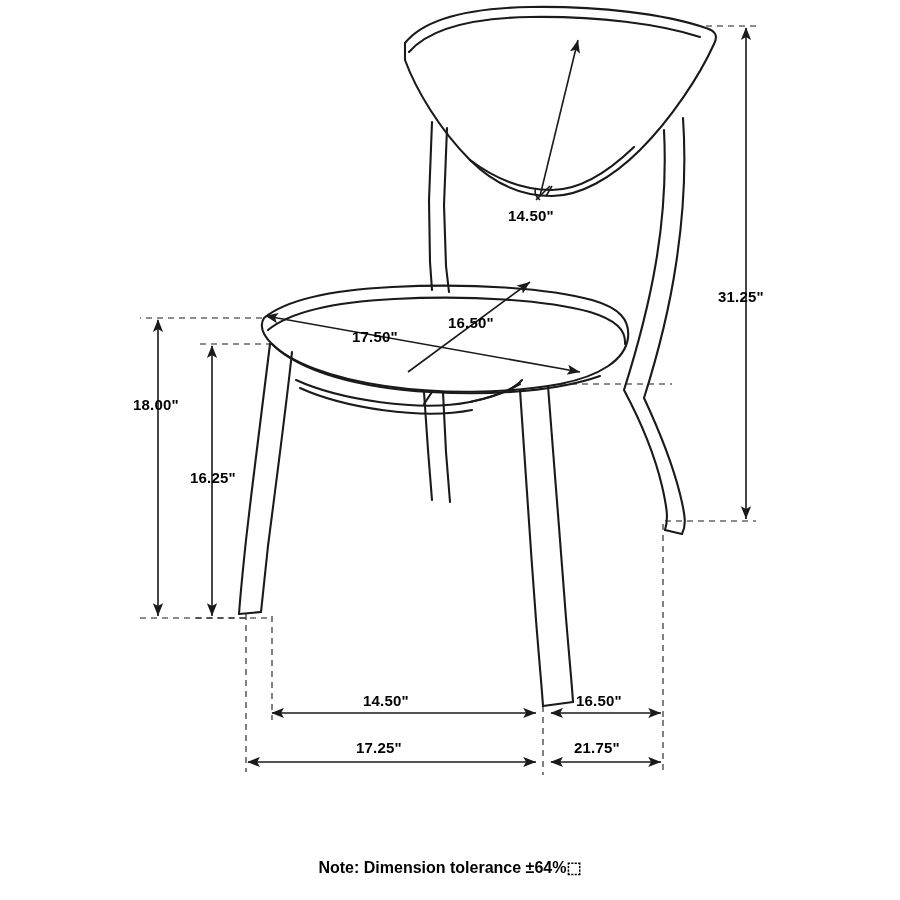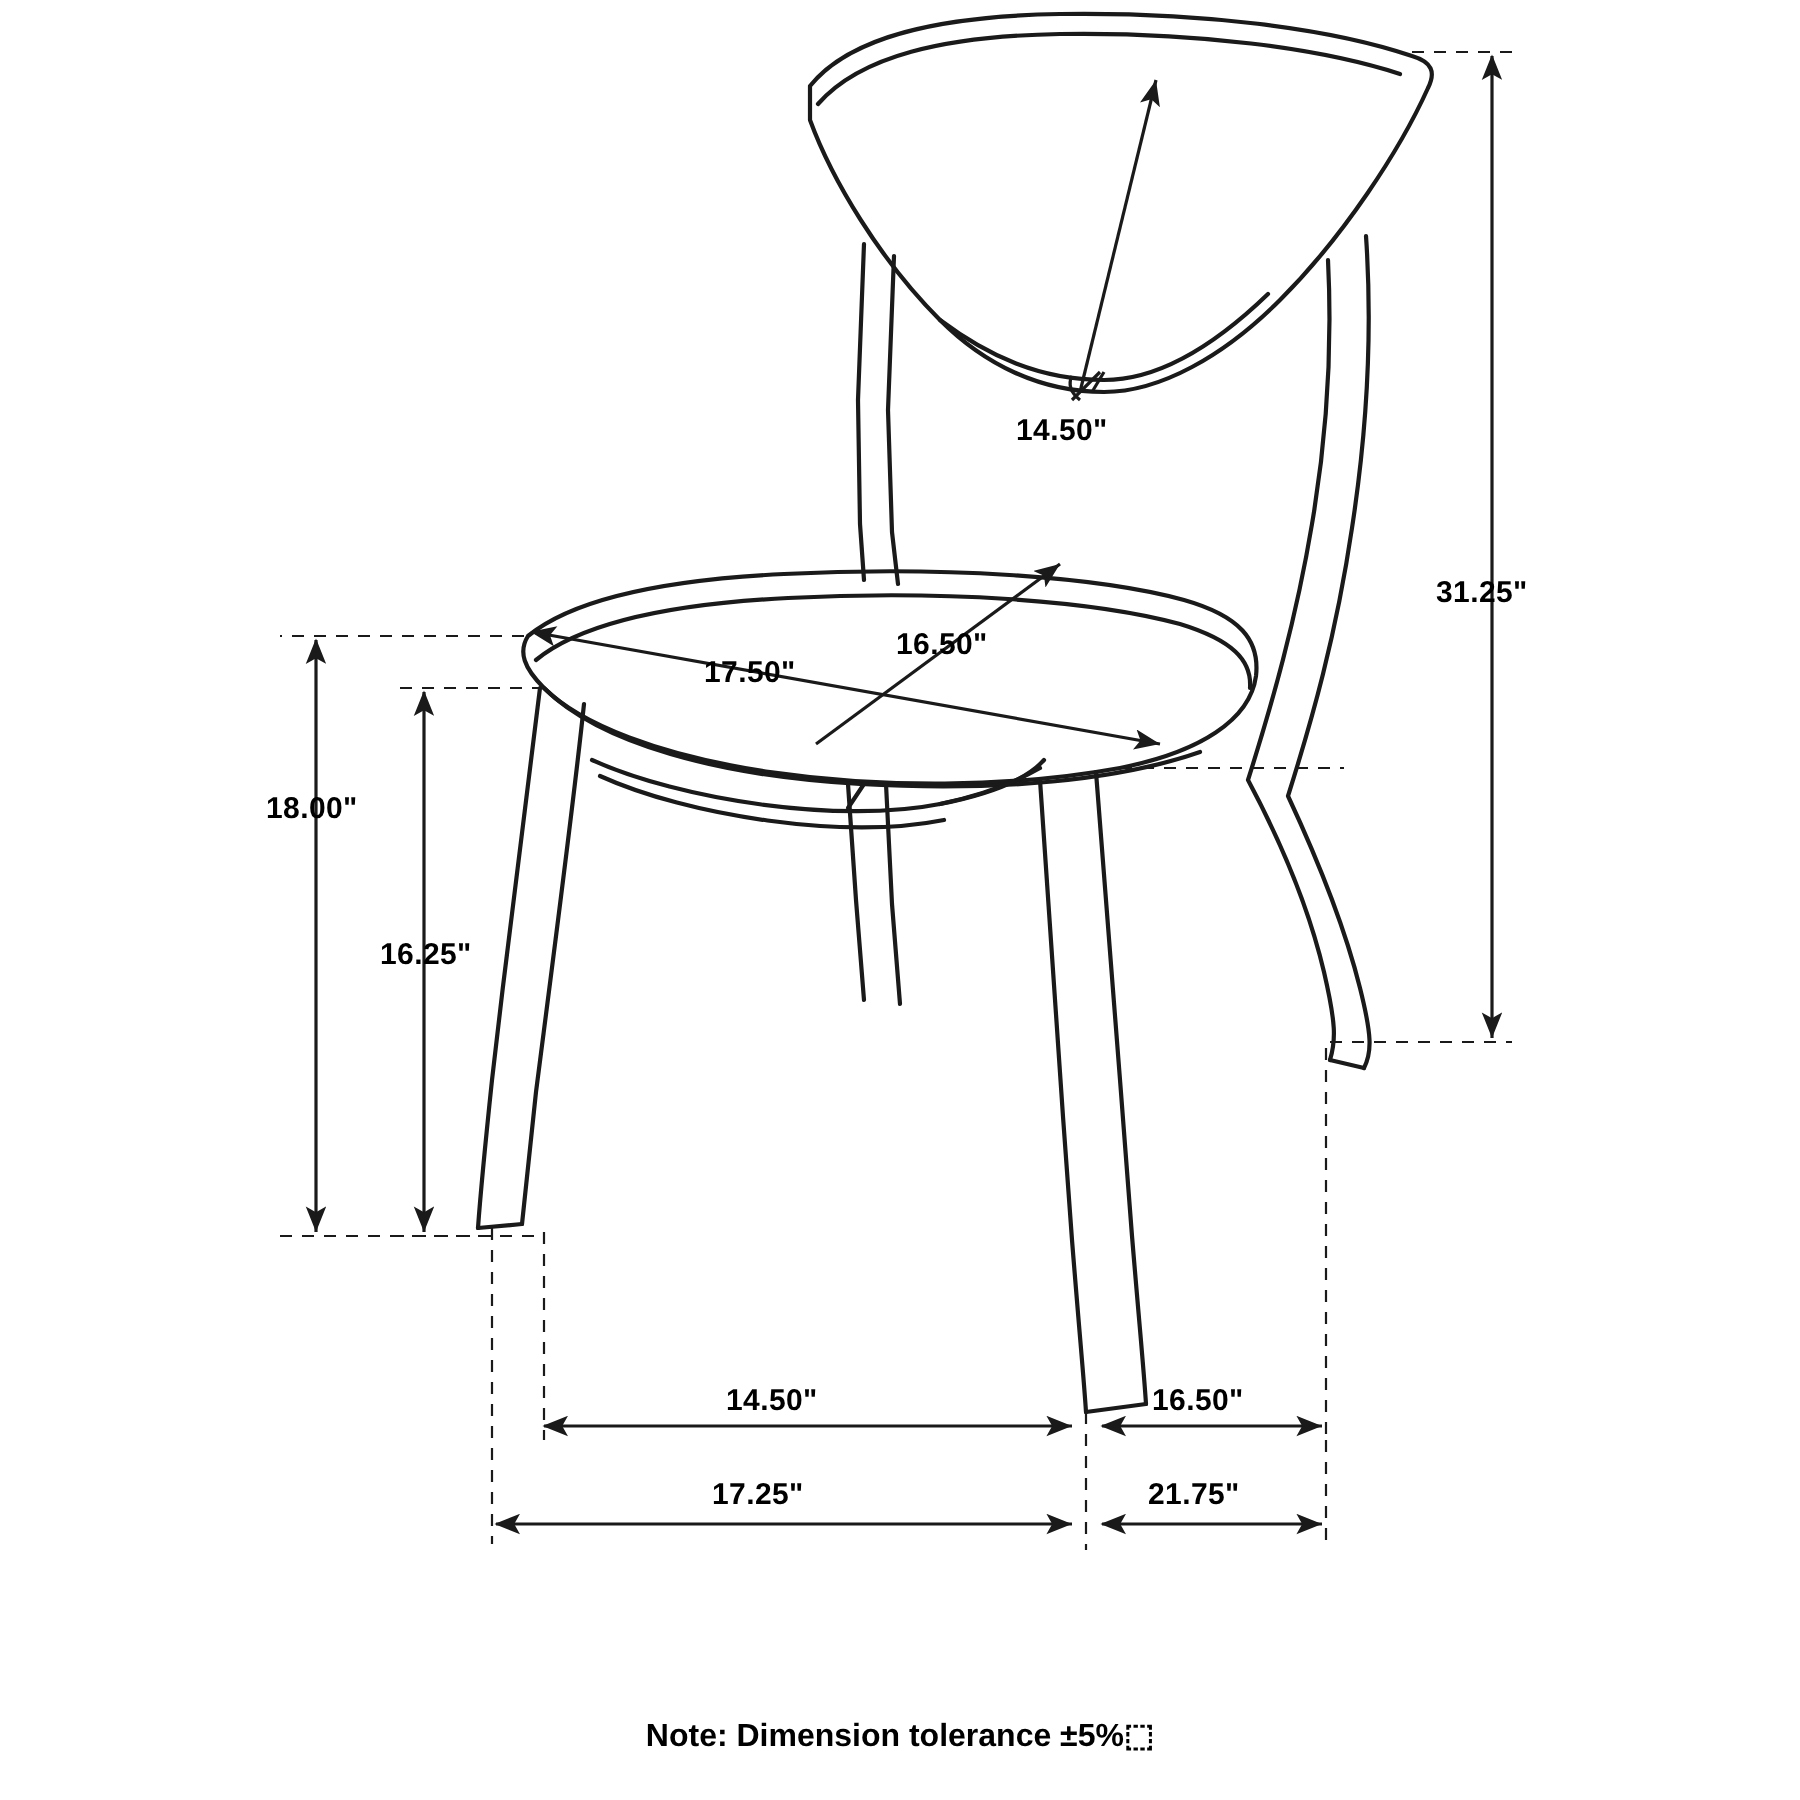--- a/index.html
+++ b/index.html
@@ -174,15 +174,15 @@
   <div class="dim-label" style="left:190px; top:469px;">16.25"</div>
 
   <div class="dim-label" style="left:363px; top:692px;">14.50"</div>
 
   <div class="dim-label" style="left:576px; top:692px;">16.50"</div>
 
   <div class="dim-label" style="left:356px; top:739px;">17.25"</div>
 
   <div class="dim-label" style="left:574px; top:739px;">21.75"</div>
 
-  <div id="note-text">Note: Dimension tolerance ±5%⬚</div>
+  <div id="note-text">Note: Dimension tolerance ±64%⬚</div>
 
 </div>
 
 </body></html>

